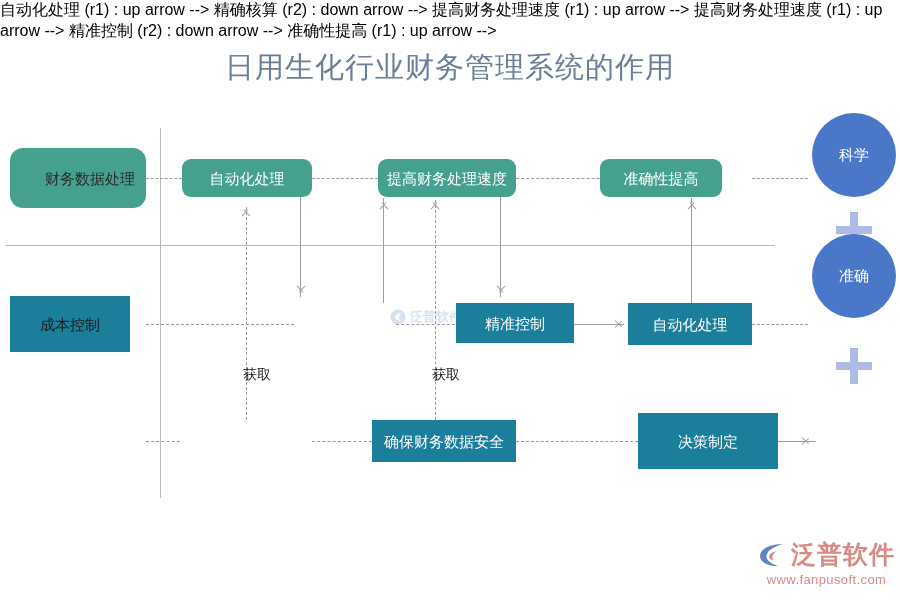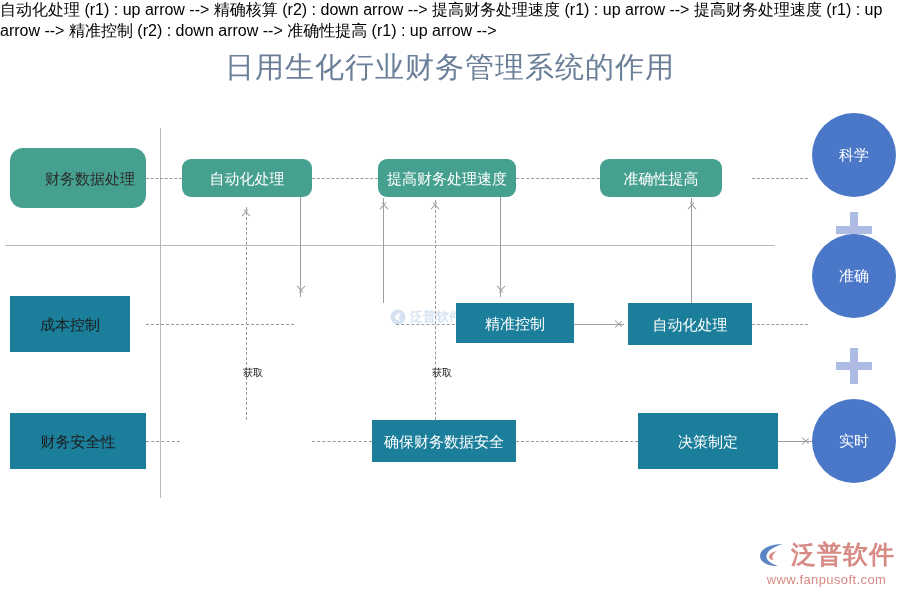--- a/index.html
+++ b/index.html
@@ -81,21 +81,21 @@
   .arrow.down::before { left: 0px; top: 4px; transform: rotate(48deg); transform-origin: right center; }
   .arrow.down::after  { right: 0px; top: 4px; transform: rotate(-48deg); transform-origin: left center; }
   .arrow.right {
     width: 9px; height: 14px;
   }
   .arrow.right::before { left: 0px; top: 3px; width: 9px; transform: rotate(42deg); transform-origin: left center; }
   .arrow.right::after  { left: 0px; bottom: 3px; width: 9px; transform: rotate(-42deg); transform-origin: left center; }
 
   
   .conn-label {
-    position: absolute; font-size: 10px; color: #1c1c1c; white-space: nowrap;
+    position: absolute; font-size: 14px; color: #1c1c1c; white-space: nowrap;
   }
 
   
   .watermark {
     position: absolute; opacity: 0.22;
     display: flex; align-items: center; gap: 4px;
     pointer-events: none;
   }
   .watermark .wm-text { font-size: 13px; color: #3f7fc4; font-weight: bold; }
 
@@ -169,23 +169,20 @@
 
   
   <div class="solid-h" style="left:574px; top:324px; width:50px;"></div>
   <div class="arrow right" style="left:615px; top:317px;"></div>
 
   
   <div class="dash-h" style="left:146px; top:441px; width:34px;"></div>
   <div class="dash-h" style="left:312px; top:441px; width:60px;"></div>
   <div class="dash-h" style="left:516px; top:441px; width:122px;"></div>
 
-  <div class="box blue-dark" style="left:10px; top:413px; width:136px; height:56px;">
-    <span>财务安全性</span>
-  </div>
 
 
   <div class="box blue" style="left:638px; top:413px; width:140px; height:56px;">
     <span>决策制定</span>
   </div>
 
   <div class="box blue" style="left:372px; top:420px; width:144px; height:42px;">
     <span>确保财务数据安全</span>
   </div>
 
@@ -229,23 +226,20 @@
   </div>
 
   <div class="plus" style="left:836px; top:212px; width:36px; height:36px;"></div>
 
   <div class="circle" style="left:812px; top:234px; width:84px; height:84px;">
     <span>准确</span>
   </div>
 
   <div class="plus" style="left:836px; top:348px; width:36px; height:36px;"></div>
 
-  <div class="circle" style="left:812px; top:399px; width:84px; height:84px;">
-    <span>实时</span>
-  </div>
 
   
   <div class="logo" style="left:758px; top:538px;">
     <div class="logo-row">
       <svg width="28" height="28" viewBox="0 0 28 28">
         <path d="M25 3 C10 3 2 9 2 15 C2 21 9 25 20 25 C11 22 7 18 9 13 C11 8 18 5 25 3 Z" fill="#5b84c4"></path>
         <path d="M19 10 C14 11 11 13 11 16 C11 18 13 19 16 19 C13 17 14 13 19 10 Z" fill="#d88a84"></path>
       </svg>
       <span class="logo-name">泛普软件</span>
     </div>

